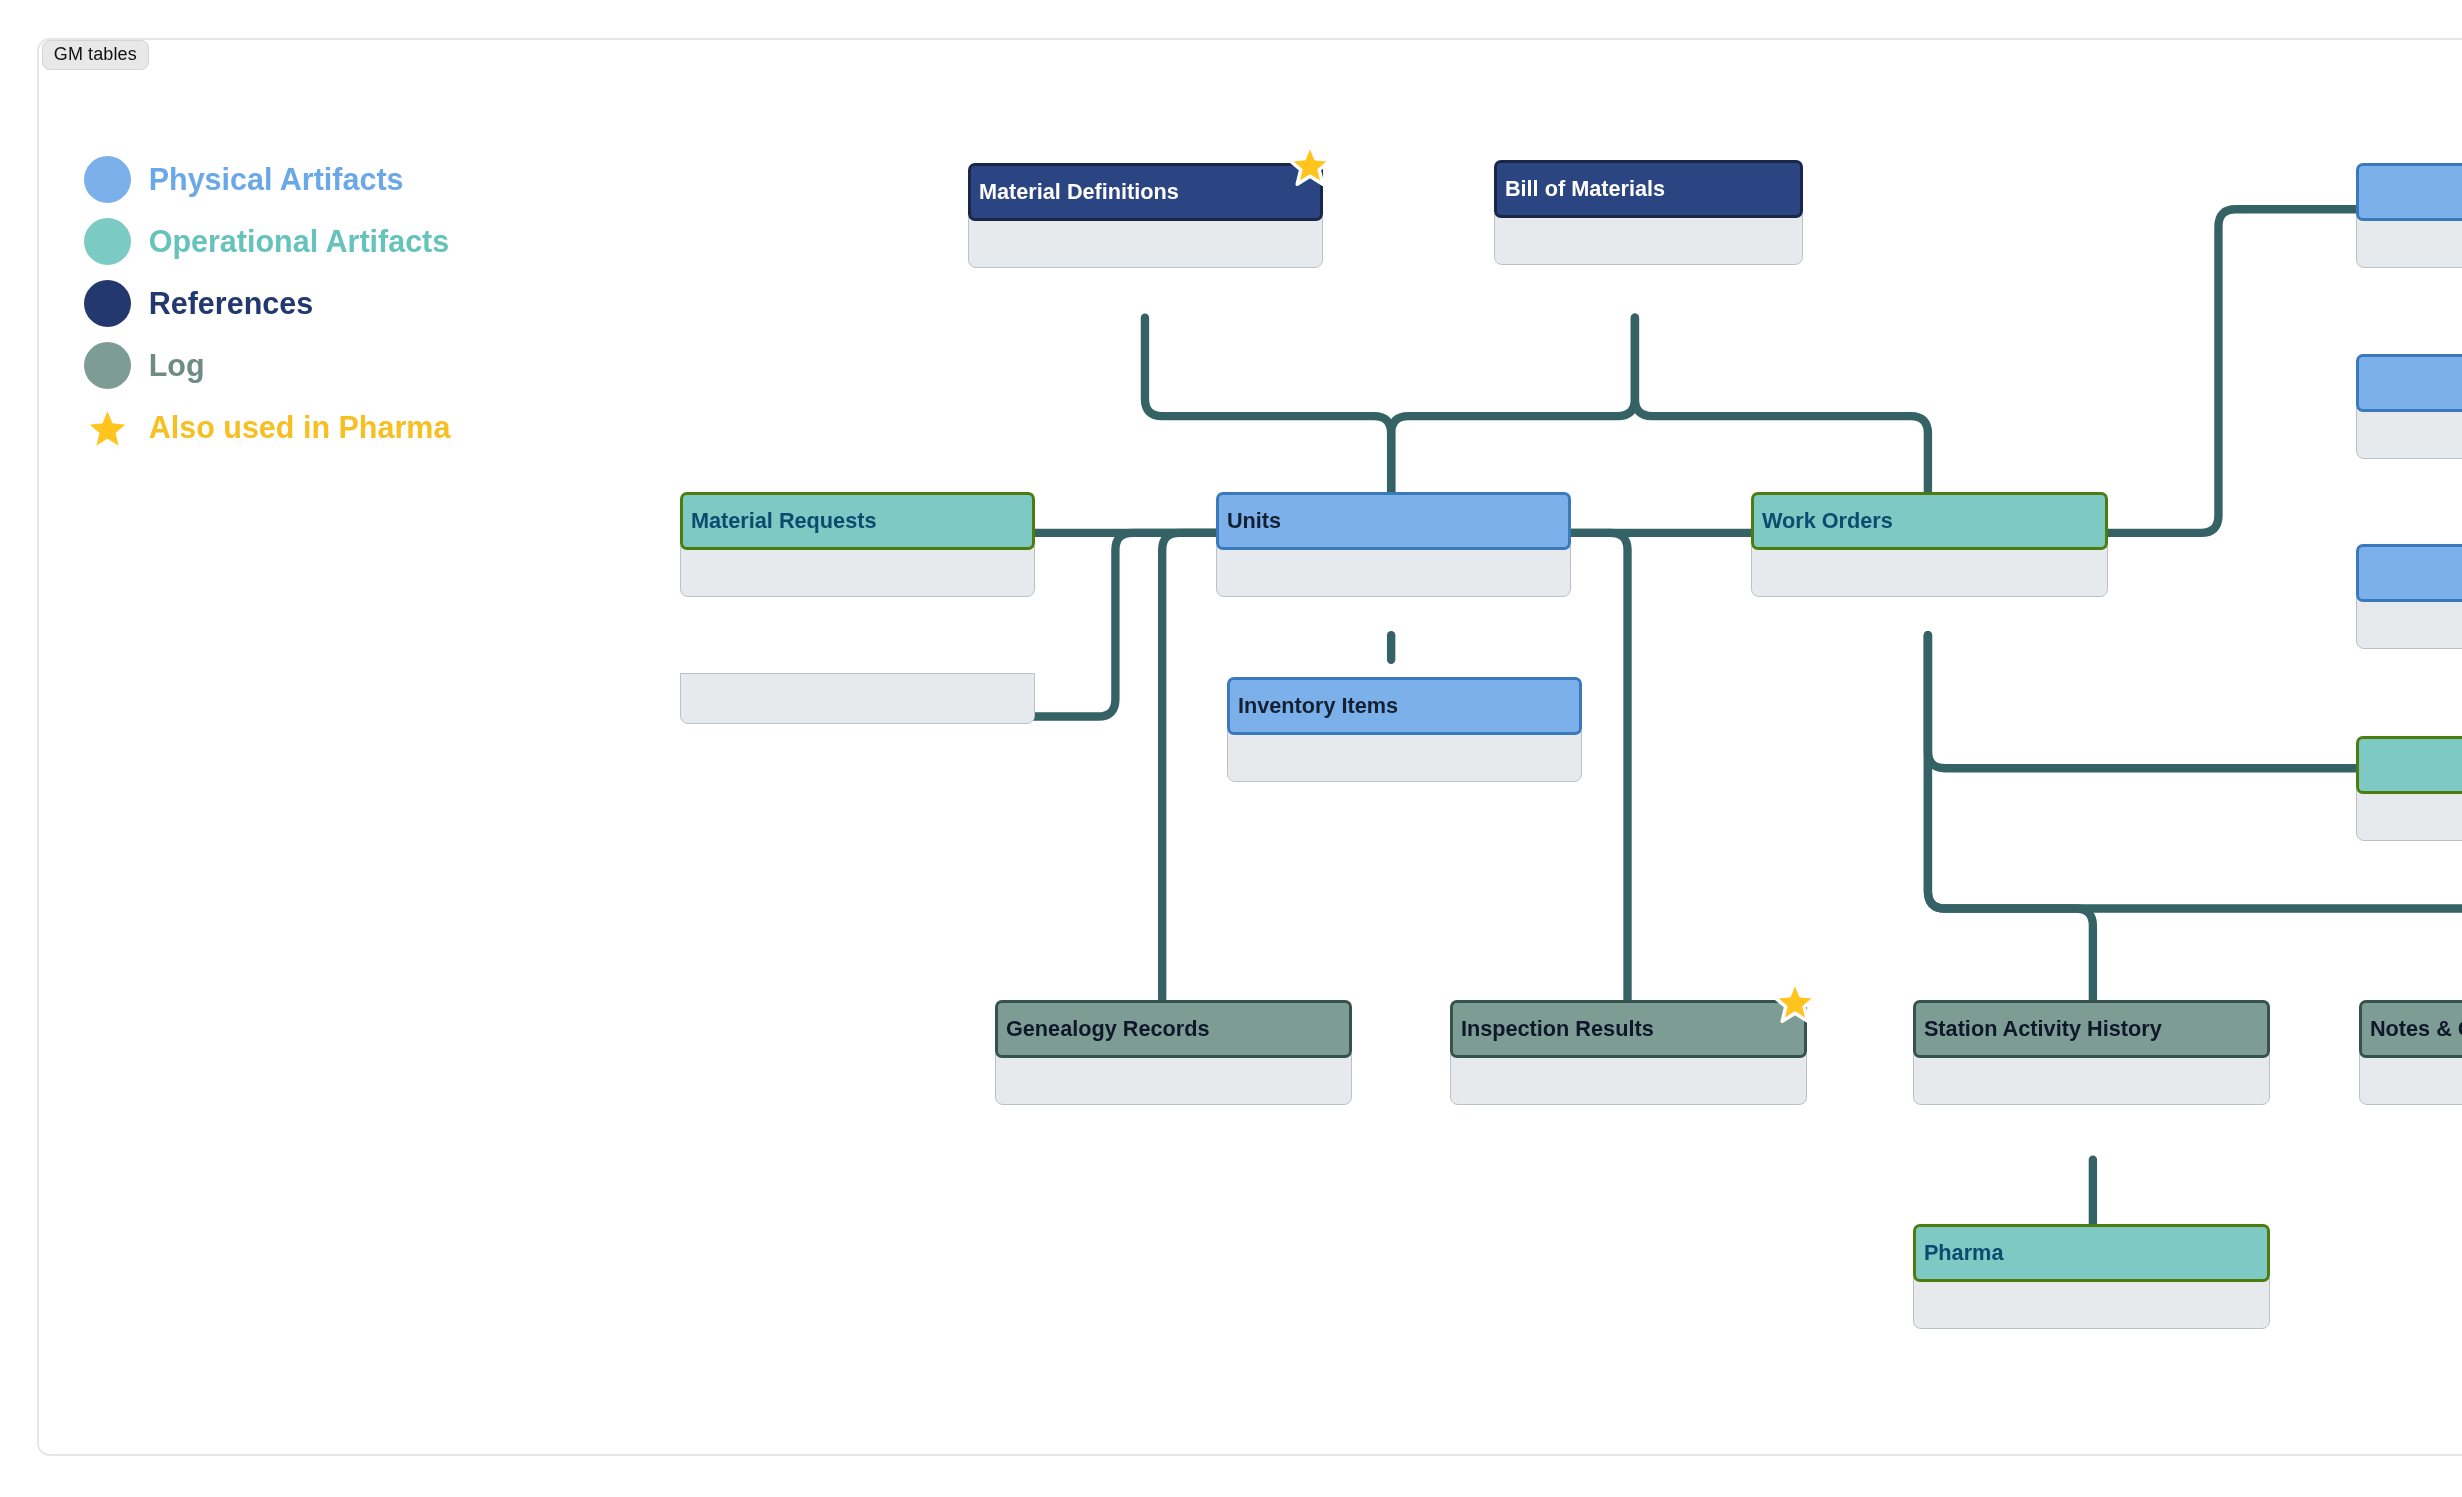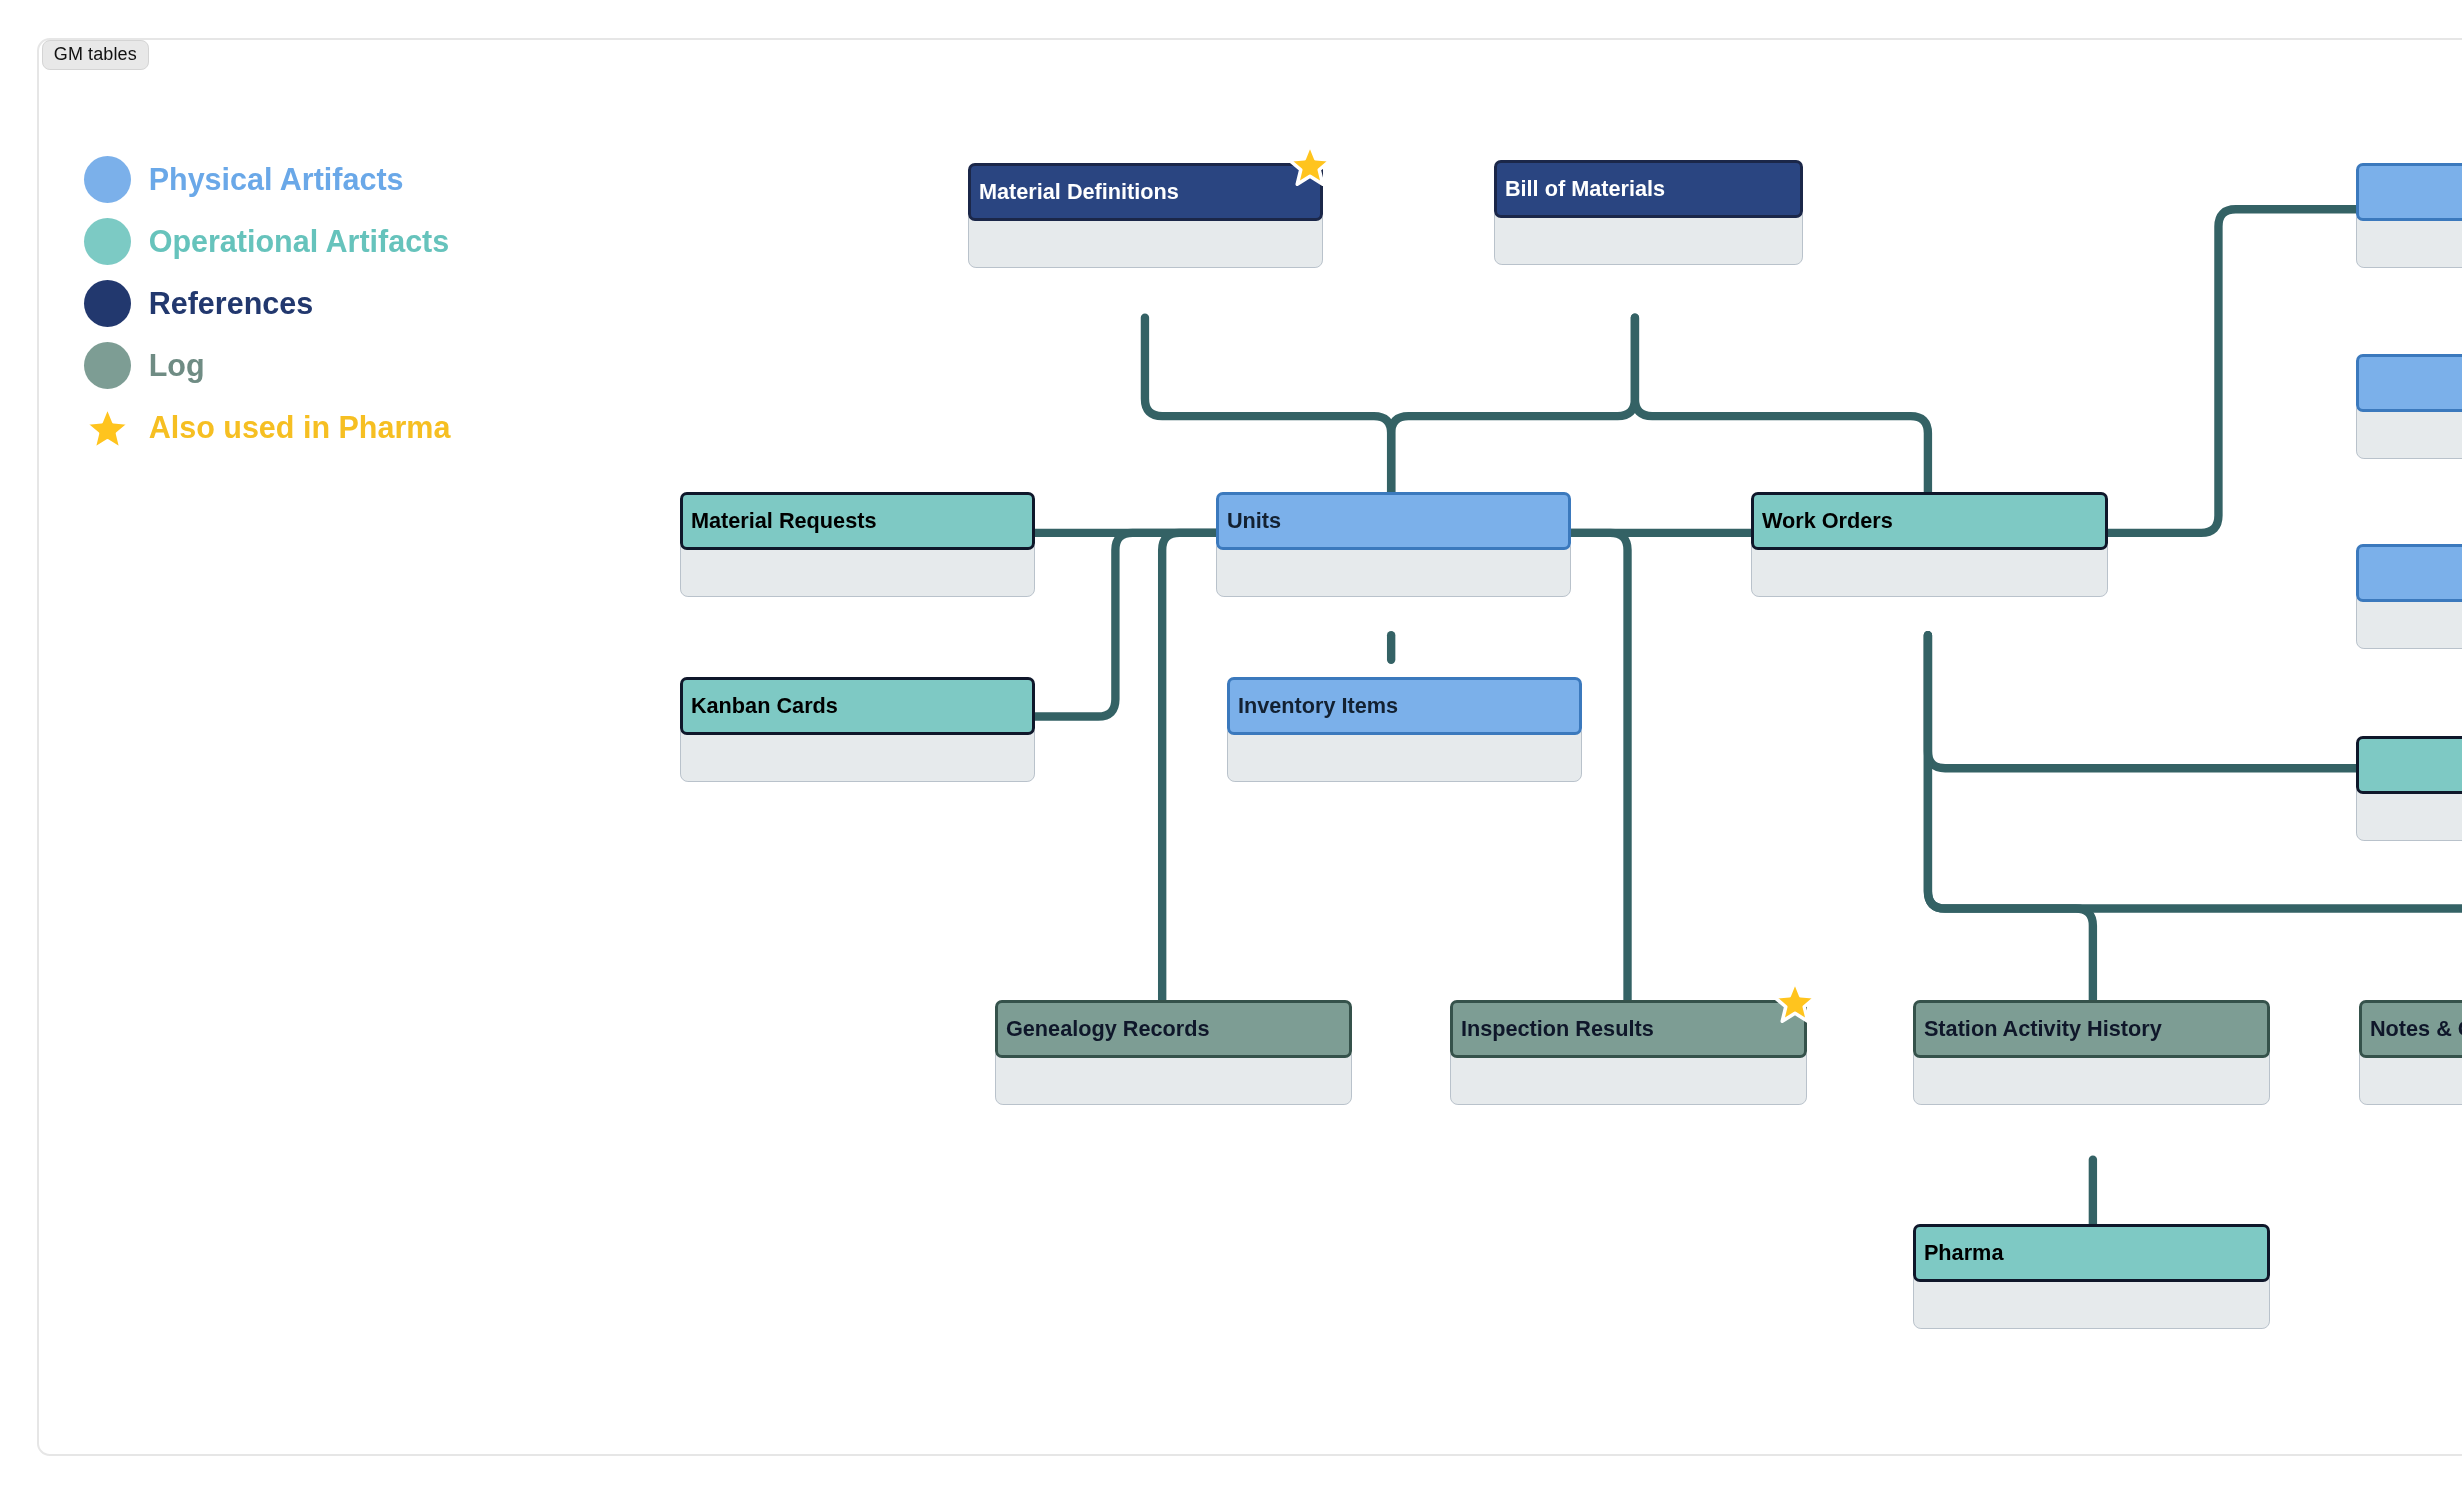--- a/index.html
+++ b/index.html
@@ -40,21 +40,21 @@
   }
   .node-body{
     box-sizing:border-box;width:100%;height:51px;
     background:#e6eaec;border:1.5px solid #b9c2cb;
     border-radius:0 0 7.9px 7.9px;margin-top:-3.9px;position:relative;z-index:2;
   }
   .star-badge{position:absolute;z-index:50;width:44px;height:44px;}
 
   
   .t-physical .node-head{background:#7bb0ea;border:3px solid #3b79bd;color:#132132;}
-  .t-operational .node-head{background:#7ec9c4;border:3px solid #0f172a;color:#000000;}
+  .t-operational .node-head{background:#7ec9c4;border:3px solid #4d7c0f;color:#0c4a6e;}
   .t-reference .node-head{background:#2a4581;border:3px solid #1b2749;color:#ffffff;}
   .t-log .node-head{background:#7d9d94;border:3px solid #35524b;color:#0f172a;}
 
   svg.edges{position:absolute;left:0;top:0;width:2868px;height:1497px;z-index:10;pointer-events:none;}
   .ed{fill:none;stroke:#346265;stroke-width:17;stroke-linecap:round;stroke-linejoin:round;}
 </style>
 </head>
 <body>
 
 <div id="canvas">
@@ -172,23 +172,20 @@
   </div>
 
   <div class="node t-operational" style="left:1751px;top:492px;width:357px;">
     <div class="node-head">
         <span>Work Orders</span>
       </div>
     <div class="node-body"></div>
   </div>
 
   <div class="node t-operational" style="left:680px;top:677px;width:355px;">
-    <div class="node-head">
-        <span>Kanban Cards</span>
-      </div>
     <div class="node-body"></div>
   </div>
 
   <div class="node t-physical" style="left:1216px;top:677px;width:355px;padding-left:11px;">
     <div class="node-head">
         <span>Inventory Items</span>
       </div>
     <div class="node-body"></div>
   </div>
 

